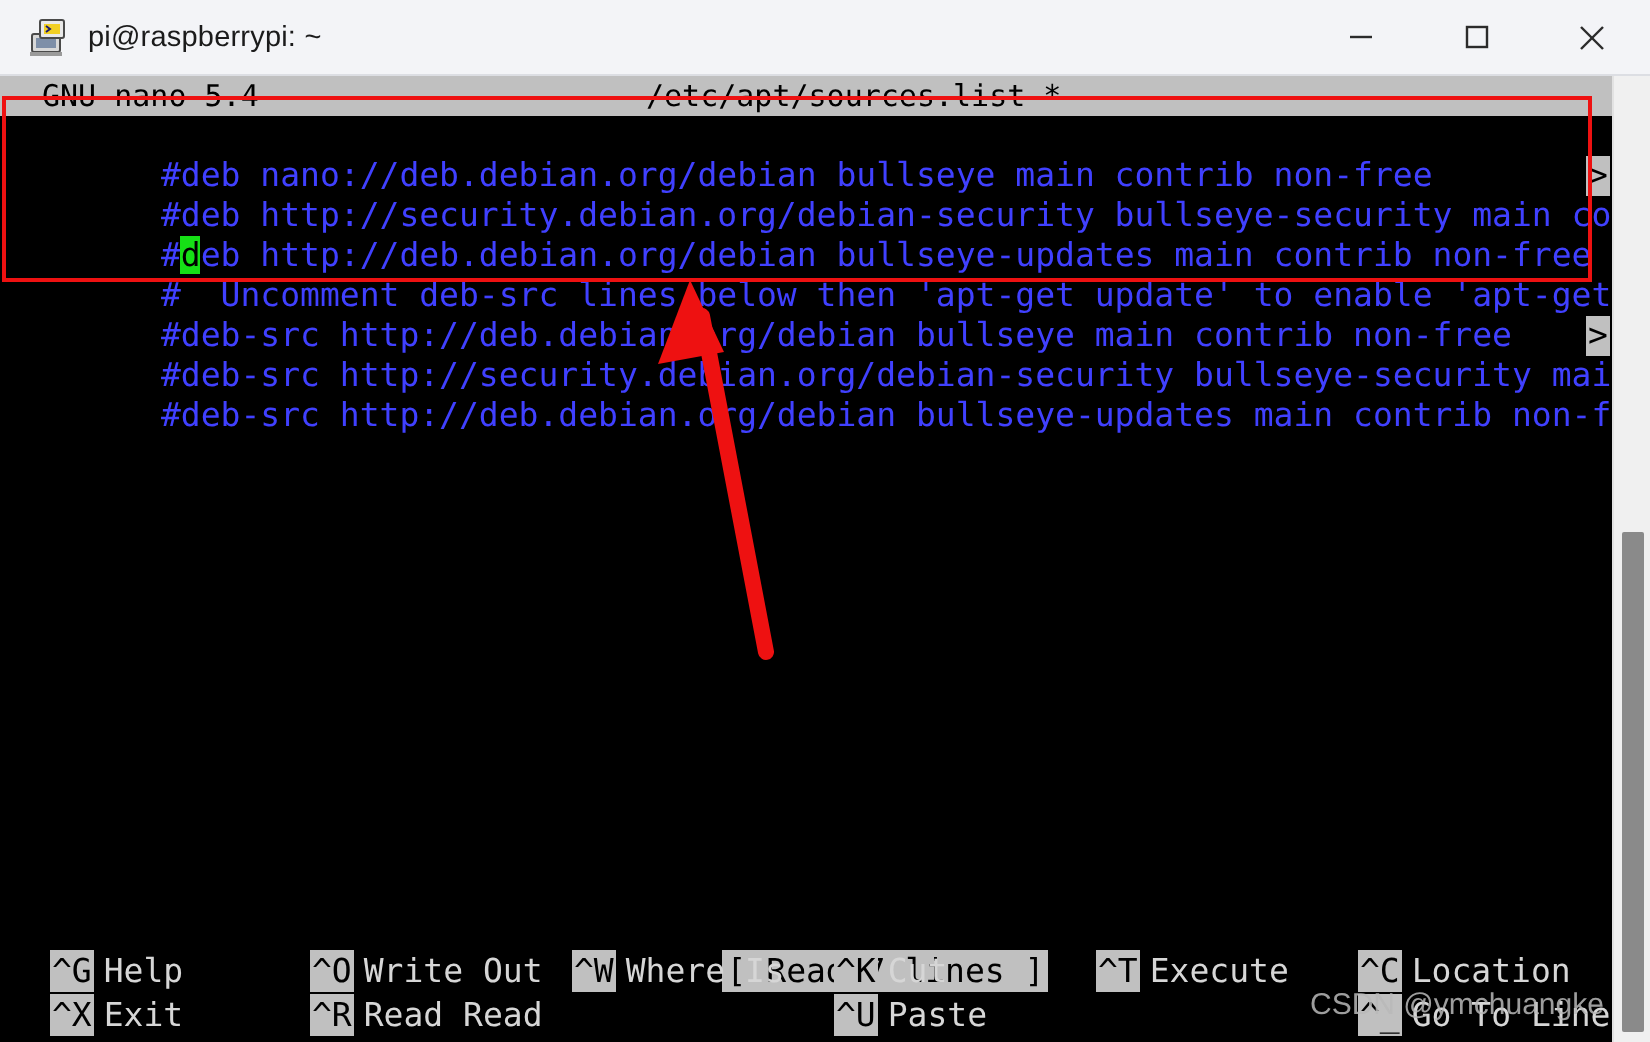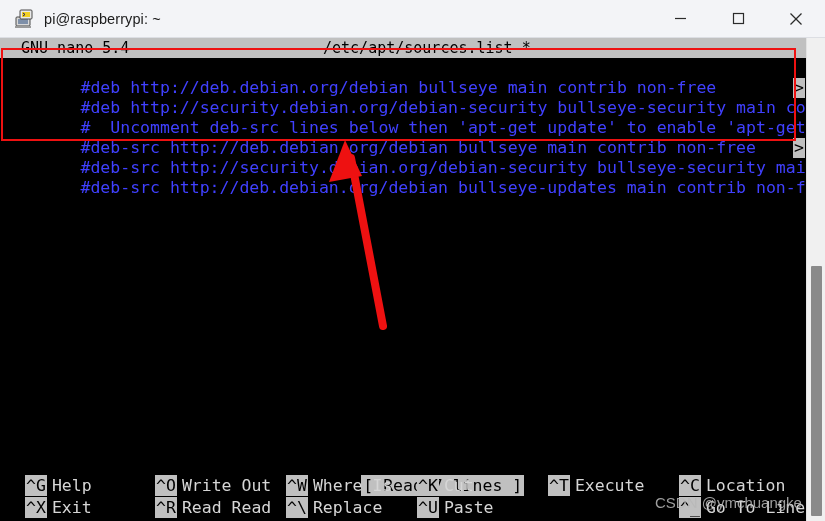--- a/index.html
+++ b/index.html
@@ -223,28 +223,31 @@
 
   <div class="terminal">
     <div class="term-inner">
 
       <div class="nano-titlebar">
         <span class="nt-left">GNU nano 5.4</span>
         <span class="nt-mid">/etc/apt/sources.list *</span>
       </div>
 
       <div class="editrow">
-        <span>#deb http://deb.debian.org/debian bullseye main contrib non-free</span>
+        <span>#deb nano://deb.debian.org/debian bullseye main contrib non-free</span>
       </div>
 
       <div class="editrow">
         <span>#deb http://security.debian.org/debian-security bullseye-security main contrib</span>
         <span class="contmark">&gt;</span>
       </div>
 
+      <div class="editrow">
+        <span>#</span><span class="cursor">d</span><span>eb http://deb.debian.org/debian bullseye-updates main contrib non-free</span>
+      </div>
 
       <div class="editrow">
         <span>#  Uncomment deb-src lines below then 'apt-get update' to enable 'apt-get source'</span>
       </div>
 
       <div class="editrow">
         <span>#deb-src http://deb.debian.org/debian bullseye main contrib non-free</span>
       </div>
 
       <div class="editrow">
@@ -268,21 +271,20 @@
           <span class="hcell" style="left:131px"><span class="hkey">^O</span><span class="hlab">Write Out</span></span>
           <span class="hcell" style="left:262px"><span class="hkey">^W</span><span class="hlab">Where Is</span></span>
           <span class="hcell" style="left:393px"><span class="hkey">^K</span><span class="hlab">Cut</span></span>
           <span class="hcell" style="left:524px"><span class="hkey">^T</span><span class="hlab">Execute</span></span>
           <span class="hcell" style="left:655px"><span class="hkey">^C</span><span class="hlab">Location</span></span>
         </div>
 
         <div class="helprow">
           <span class="hcell" style="left:1px"><span class="hkey">^X</span><span class="hlab">Exit</span></span>
           <span class="hcell" style="left:131px"><span class="hkey">^R</span><span class="hlab">Read Read</span></span>
-          <span class="hcell" style="left:262px"><span class="hkey">^\</span><span class="hlab">Replace</span></span>
           <span class="hcell" style="left:393px"><span class="hkey">^U</span><span class="hlab">Paste</span></span>
           <span class="hcell" style="left:655px"><span class="hkey">^_</span><span class="hlab">Go To Line</span></span>
         </div>
 
       </div>
     </div>
   </div>
 
   <div class="scrollbar">
     <div class="scrollthumb"></div>

